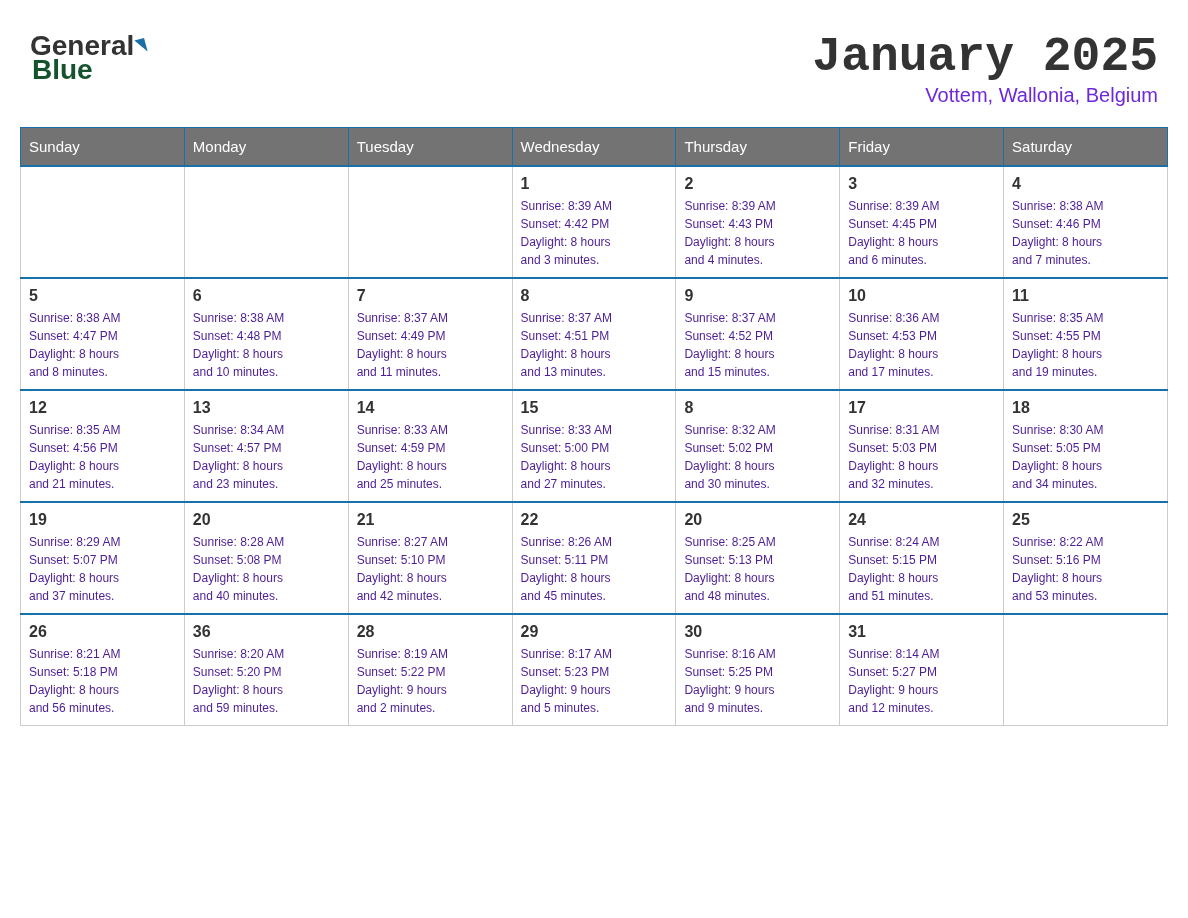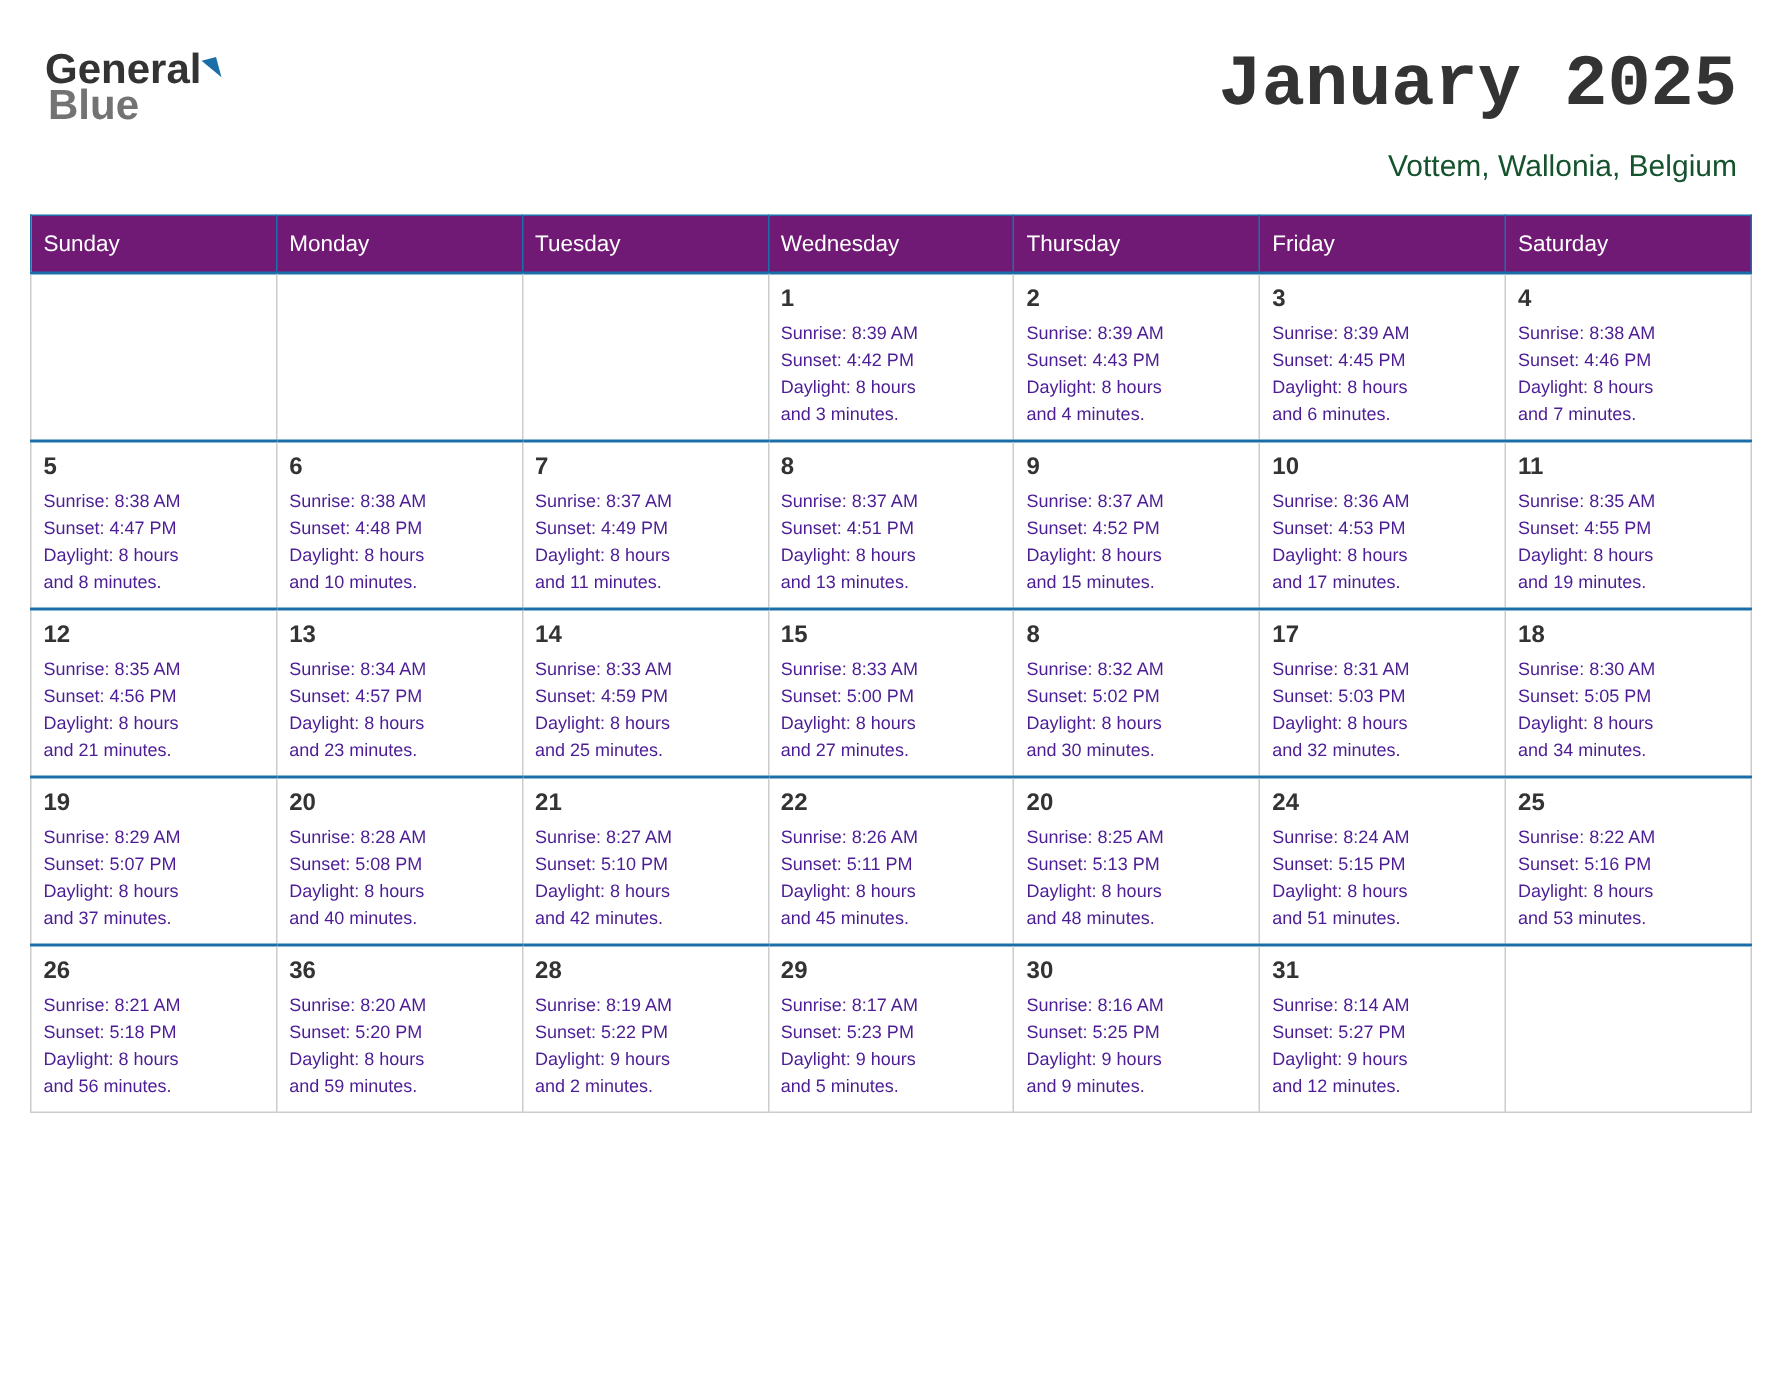--- a/index.html
+++ b/index.html
@@ -34,47 +34,47 @@
       width: 0;
       height: 0;
       border-left: 10px solid transparent;
       border-right: 0px solid transparent;
       border-top: 14px solid #1a6fa8;
       display: inline-block;
       margin-left: 2px;
       transform: rotate(-15deg);
     }
     .logo-blue-line {
-      color: #737373;
+      color: #14532d;
       font-size: 28px;
       font-weight: bold;
       margin-top: -8px;
       padding-left: 2px;
     }
     .title-section {
       text-align: right;
     }
     .month-year {
       font-size: 48px;
       font-weight: bold;
       color: #333;
       font-family: Liberation Mono, monospace;
     }
     .location {
       font-size: 20px;
-      color: #14532d;
-      margin-top: 16px;
+      color: #6d28d9;
+      margin-top: 0;
     }
     .calendar {
       width: 100%;
       border-collapse: collapse;
       border: 1px solid #ccc;
     }
     .calendar th {
-      background-color: #701a75;
+      background-color: #737373;
       color: #fff;
       padding: 10px 8px;
       text-align: left;
       font-size: 15px;
       font-weight: normal;
       border: 1px solid #1a6fa8;
     }
     .calendar td {
       border: 1px solid #ccc;
       vertical-align: top;

